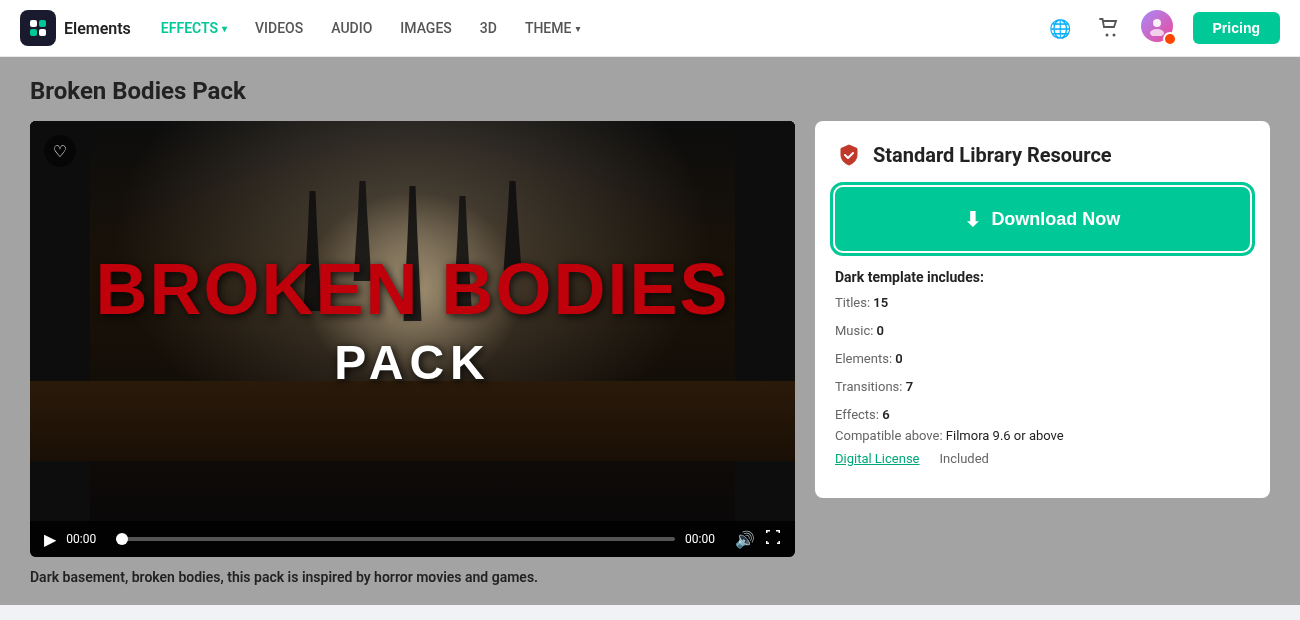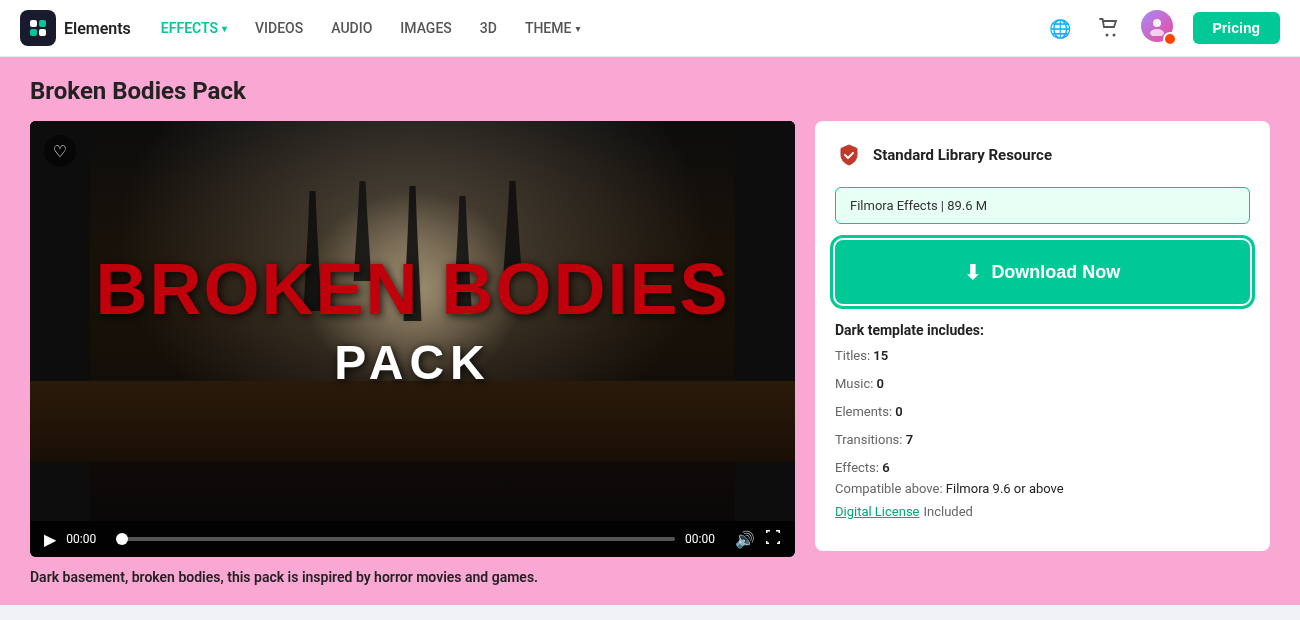--- a/index.html
+++ b/index.html
@@ -113,21 +113,21 @@
       border-radius: 6px;
       padding: 8px 20px;
       font-size: 14px;
       font-weight: 600;
       cursor: pointer;
     }
 
     
     .main {
       padding: 20px 30px;
-      background: #f9a8d4;
+      background: #a3a3a3;
     }
     .page-title {
       font-size: 24px;
       font-weight: 700;
       color: #222;
       margin-bottom: 16px;
     }
 
     .content-area {
       display: flex;
@@ -327,21 +327,21 @@
       height: 28px;
       display: flex;
       align-items: center;
       justify-content: center;
     }
     .shield-svg {
       width: 24px;
       height: 24px;
     }
     .resource-title {
-      font-size: 15px;
+      font-size: 20px;
       font-weight: 700;
       color: #222;
     }
     .filmora-badge {
       background: #e8fff6;
       border: 1.5px solid #00c896;
       border-radius: 6px;
       padding: 10px 14px;
       font-size: 13px;
       color: #333;
@@ -407,21 +407,21 @@
     .compatible-value {
       font-weight: 400;
       color: #222;
     }
     .license-row {
       margin-top: 8px;
       font-size: 13px;
       color: #666;
       display: flex;
       align-items: center;
-      gap: 4px;
+      gap: 20px;
     }
     .license-link {
       color: #00a878;
       text-decoration: underline;
       cursor: pointer;
     }
   </style>
 </head>
 <body>
 
@@ -538,23 +538,20 @@
       <div class="resource-header">
         <div class="shield-icon">
           <svg class="shield-svg" viewBox="0 0 24 24" fill="none">
             <path d="M12 2L4 5.5V12c0 4.5 3.5 8.5 8 10 4.5-1.5 8-5.5 8-10V5.5L12 2z" fill="#c0392b" stroke="#c0392b" stroke-width="1"></path>
             <path d="M8 12l3 3 5-5" stroke="#fff" stroke-width="2" stroke-linecap="round" stroke-linejoin="round"></path>
           </svg>
         </div>
         <span class="resource-title">Standard Library Resource</span>
       </div>
 
-      <div class="filmora-badge">
-        <span>Filmora Effects | 89.6 M</span>
-      </div>
 
       <button class="download-btn">
         <span class="download-icon">⬇</span>
         <span>Download Now</span>
       </button>
 
       <div class="template-includes">
         <div class="template-includes-title">Dark template includes:</div>
         <div class="stats-grid">
           <div class="stat-item">

